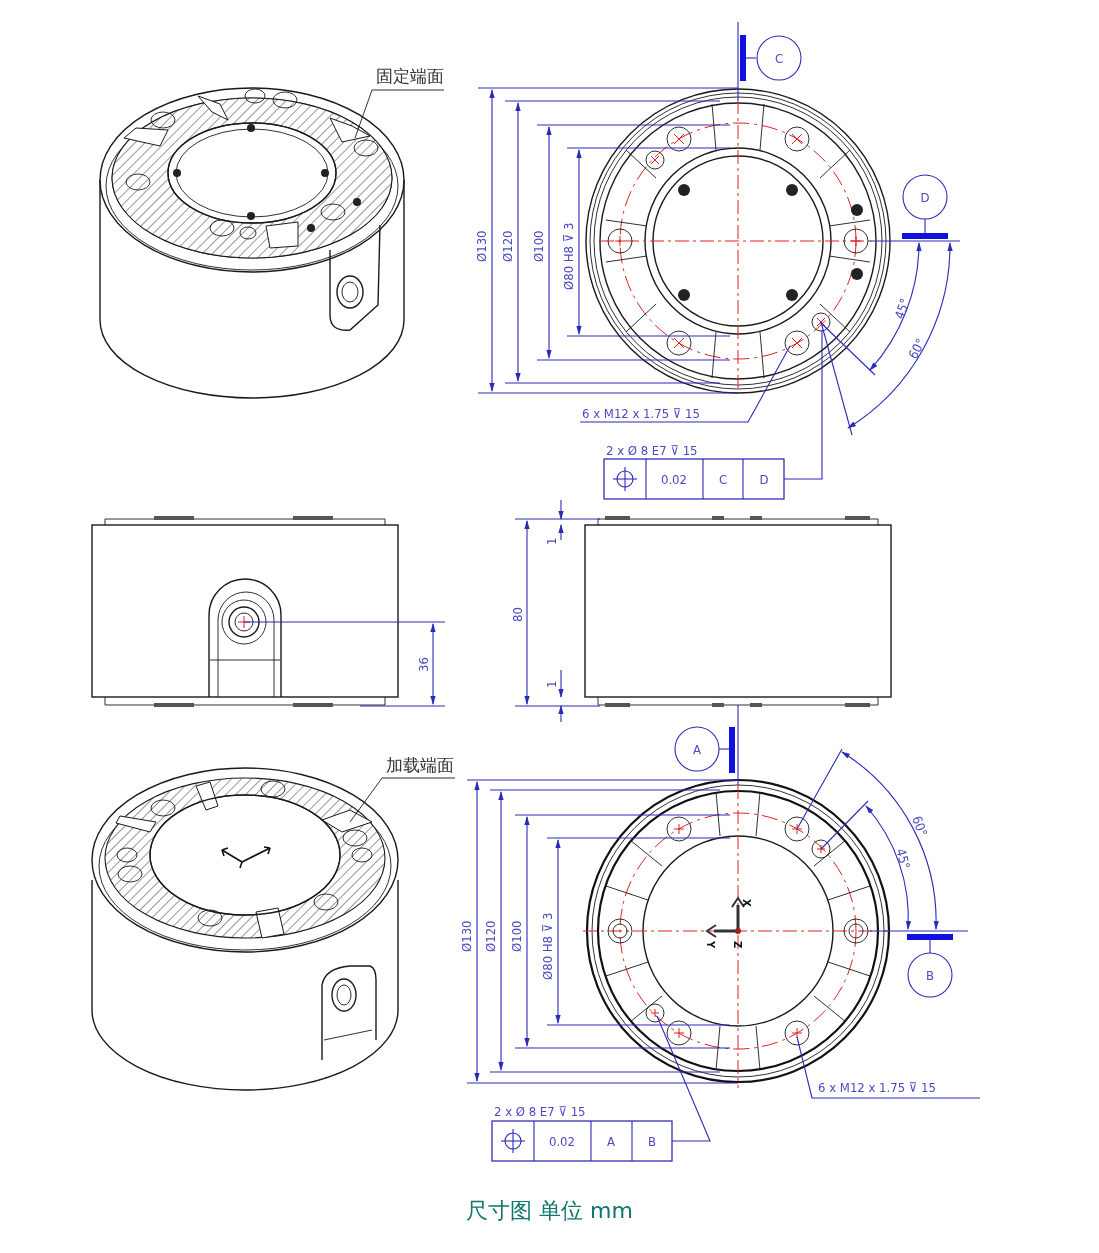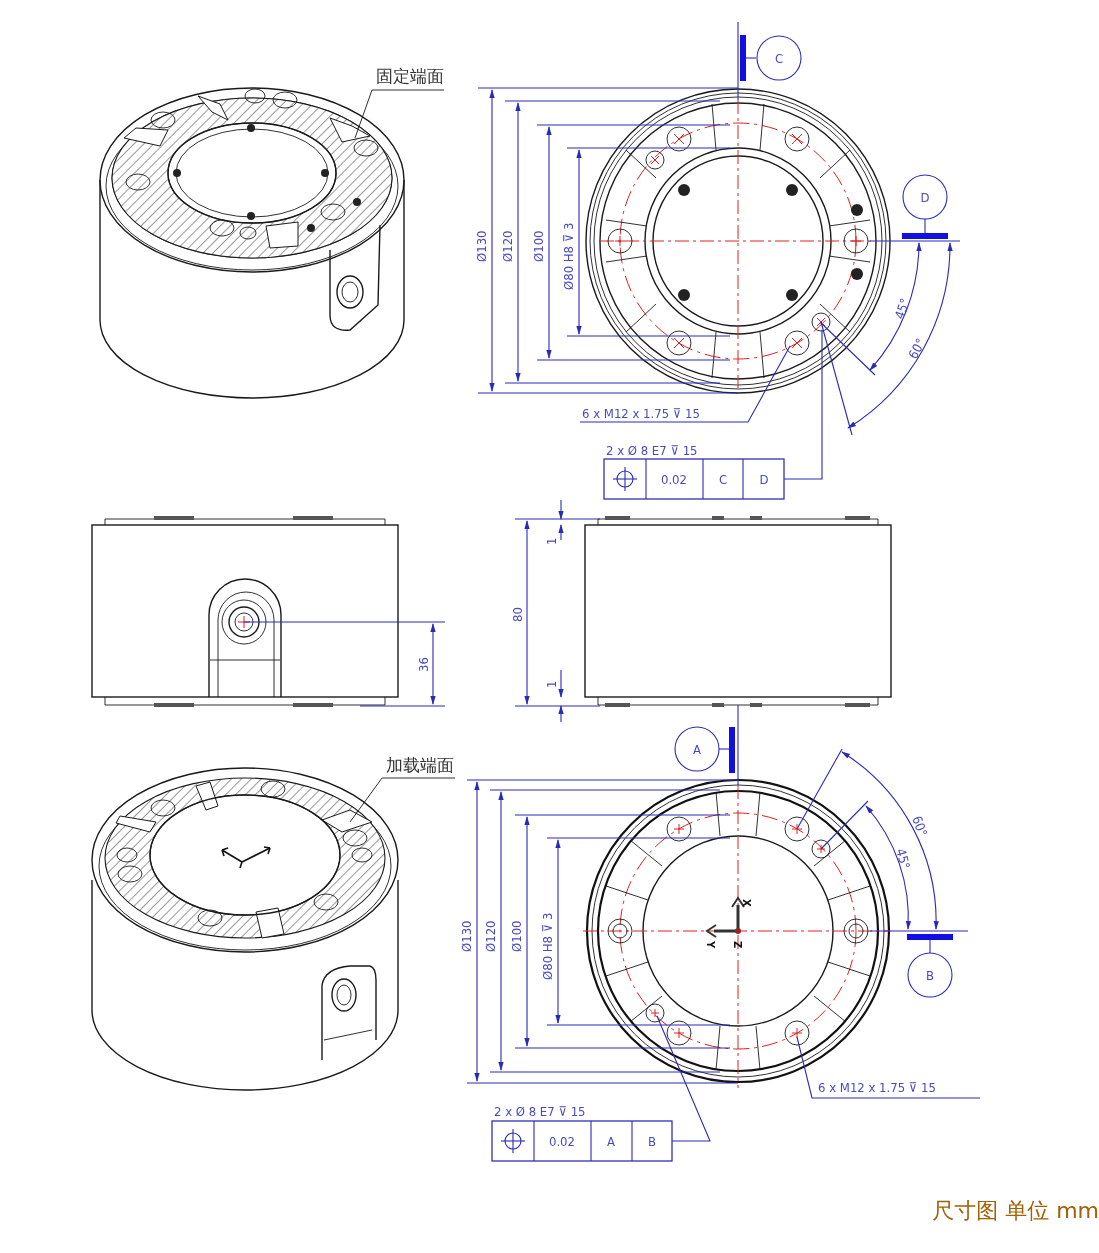--- a/index.html
+++ b/index.html
@@ -9,21 +9,21 @@
   .ln-thin { stroke:#1a1a1a; fill:none; stroke-width:0.9; }
   .ln-heavy { stroke:#111; fill:none; stroke-width:2.2; }
   .center { stroke:#e02020; fill:none; stroke-width:1; stroke-dasharray:14 4 3 4; }
   .pcd { stroke:#e02020; fill:none; stroke-width:1; stroke-dasharray:16 5 3 5; }
   .dim { stroke:#2a2ab8; fill:none; stroke-width:1.1; }
   .datum-bar { fill:#1010e0; }
   .dimtxt { fill:#4a4ac0; font-family:"DejaVu Sans Condensed","DejaVu Sans", sans-serif; font-size:13px; }
   .note { fill:#333; font-family:"DejaVu Serif", serif; font-size:17px; }
   .hatch { fill:url(#hatchPat); stroke:#1a1a1a; stroke-width:1.1; }
   .fcf-box { fill:#fff; stroke:#3030b8; stroke-width:1.3; }
-  #caption { position:absolute; left:0; width:1099px; top:1196px; text-align:right; font-family:"DejaVu Sans", sans-serif; font-size:22px; color:#a16207; }
+  #caption { position:absolute; left:0; width:1099px; top:1196px; text-align:center; font-family:"DejaVu Sans", sans-serif; font-size:22px; color:#0f766e; }
 </style>
 </head>
 <body>
 
 <svg id="drawing" viewBox="0 0 1099 1253" xmlns="http://www.w3.org/2000/svg">
   <defs>
     <pattern id="hatchPat" patternUnits="userSpaceOnUse" width="7" height="7" patternTransform="rotate(45)">
       <rect width="7" height="7" fill="#fff"></rect>
       <line x1="0" y1="0" x2="0" y2="7" stroke="#333" stroke-width="1"></line>
     </pattern>

